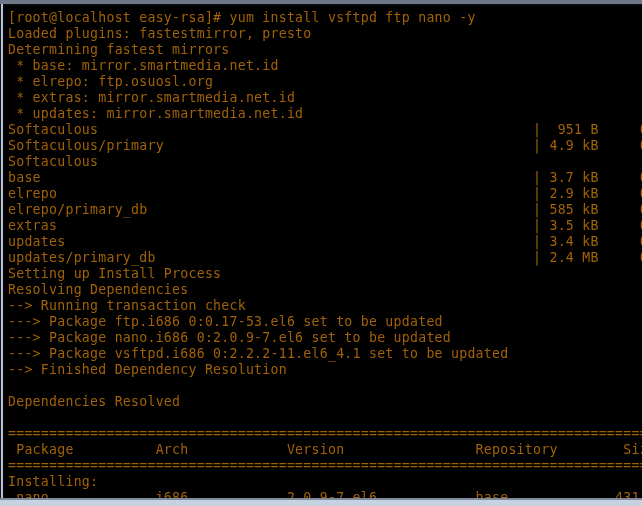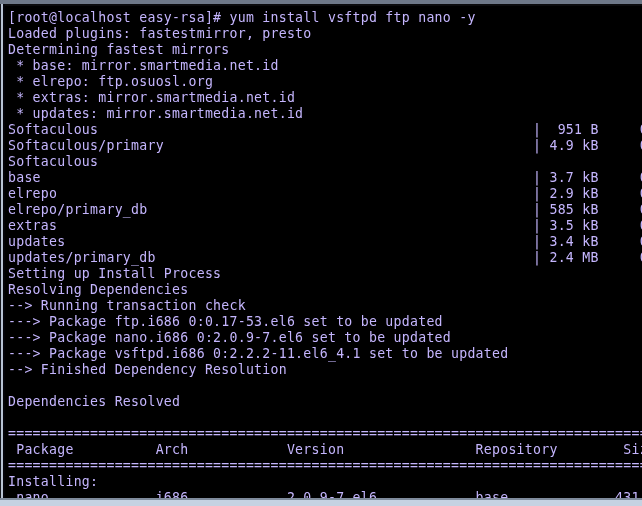--- a/index.html
+++ b/index.html
@@ -98,21 +98,21 @@
     font-size: 13.2px;
     line-height: 16px;
     letter-spacing: 0.02em;
     color: #d8dce0;
     white-space: pre;
   }
   .tline {
     display: block;
     height: 16px;
     white-space: pre;
-    color: #c4b5fd;
+    color: #a16207;
   }
   .tline.blank { color: transparent; }
 </style>
 </head>
 <body>
 
 <div id="terminal-window">
 
   <div id="frame-top"></div>
   <div id="frame-top-inner"></div>

